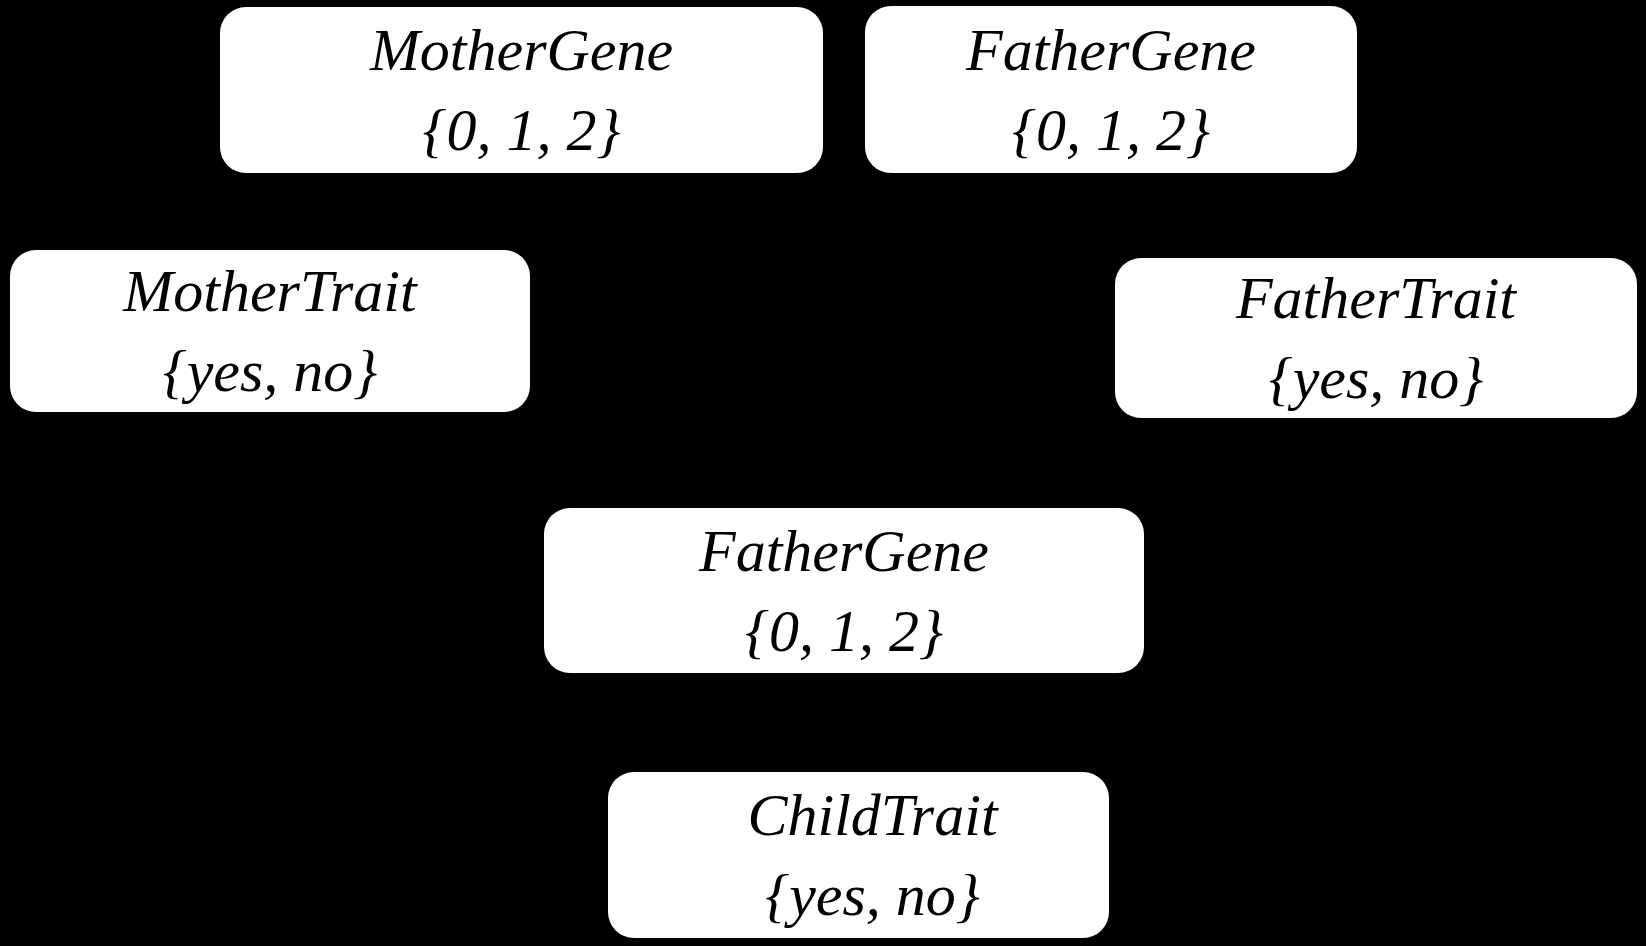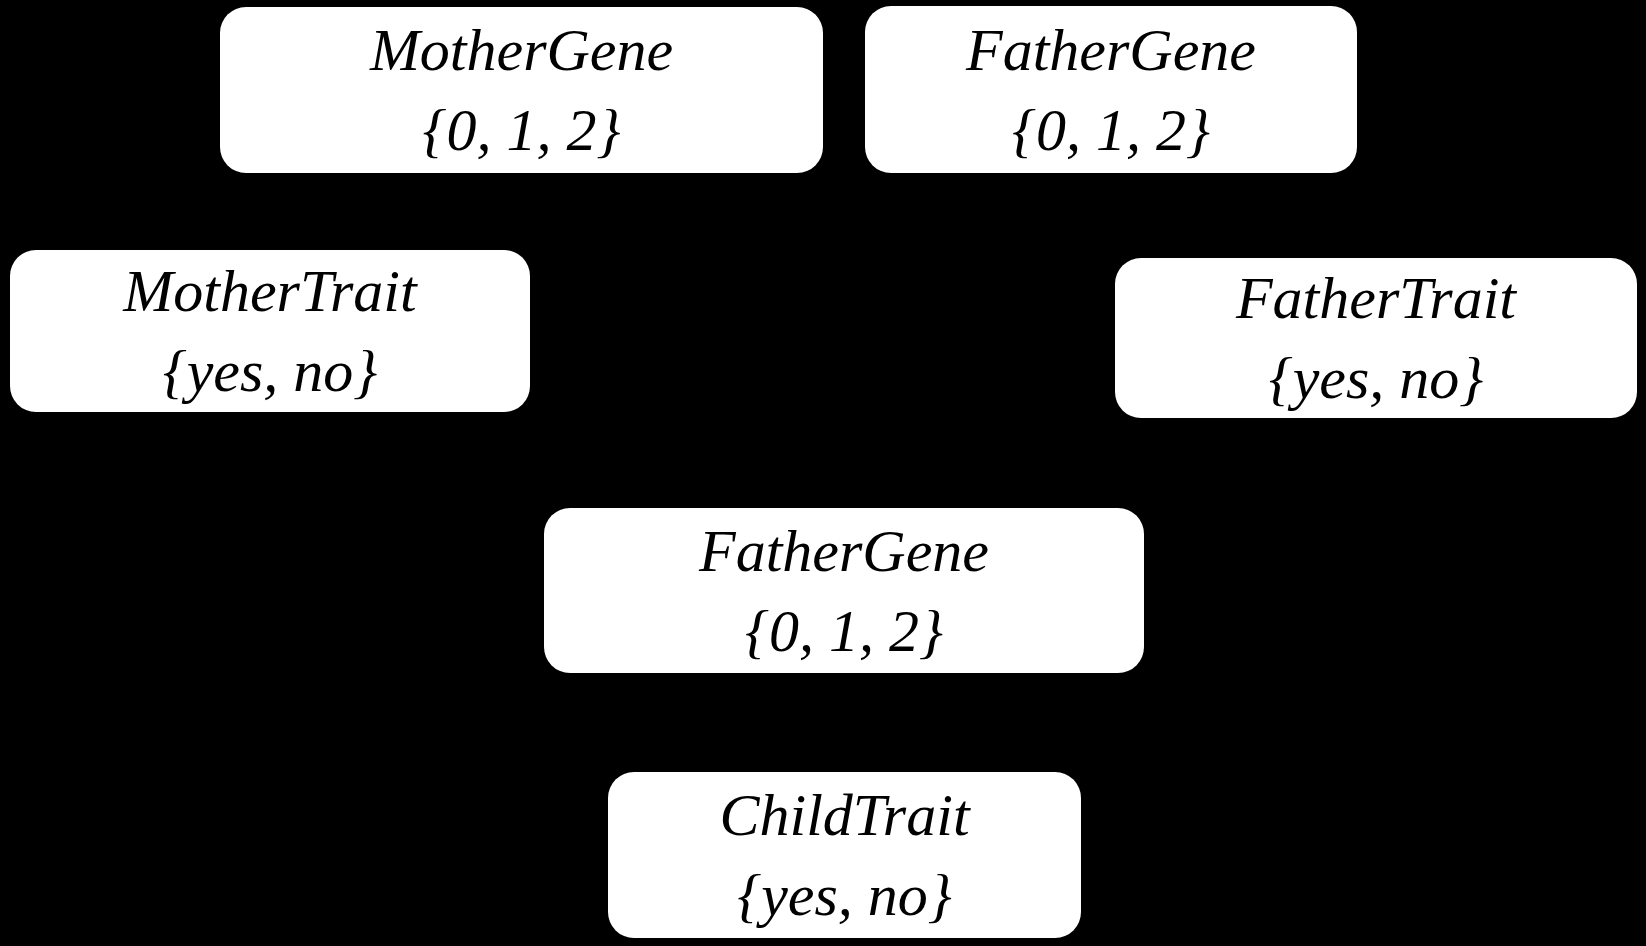--- a/index.html
+++ b/index.html
@@ -32,21 +32,21 @@
   }
   .node .node-label,
   .node .node-domain {
     display: block;
   }
   #node-mother-gene  { left: 220px;  top: 7px;   width: 603px; height: 166px; }
   #node-father-gene  { left: 865px;  top: 6px;   width: 492px; height: 167px; }
   #node-mother-trait { left: 10px;   top: 250px; width: 520px; height: 162px; }
   #node-father-trait { left: 1115px; top: 258px; width: 522px; height: 160px; }
   #node-child-gene   { left: 544px;  top: 508px; width: 600px; height: 165px; }
-  #node-child-trait  { left: 608px;  top: 772px; width: 473px; height: 166px; }
+  #node-child-trait  { left: 608px;  top: 772px; width: 473px; height: 166px; padding-left: 28px; }
 </style>
 </head>
 <body style="background: rgb(0, 0, 0);">
 
 <div class="canvas" style="--bg: #000000; --node-fill: #ffffff; --node-text: #000000;">
 
   <div class="node" id="node-mother-gene">
     <span class="node-label">MotherGene</span>
     <span class="node-domain">{0, 1, 2}</span>
   </div>

